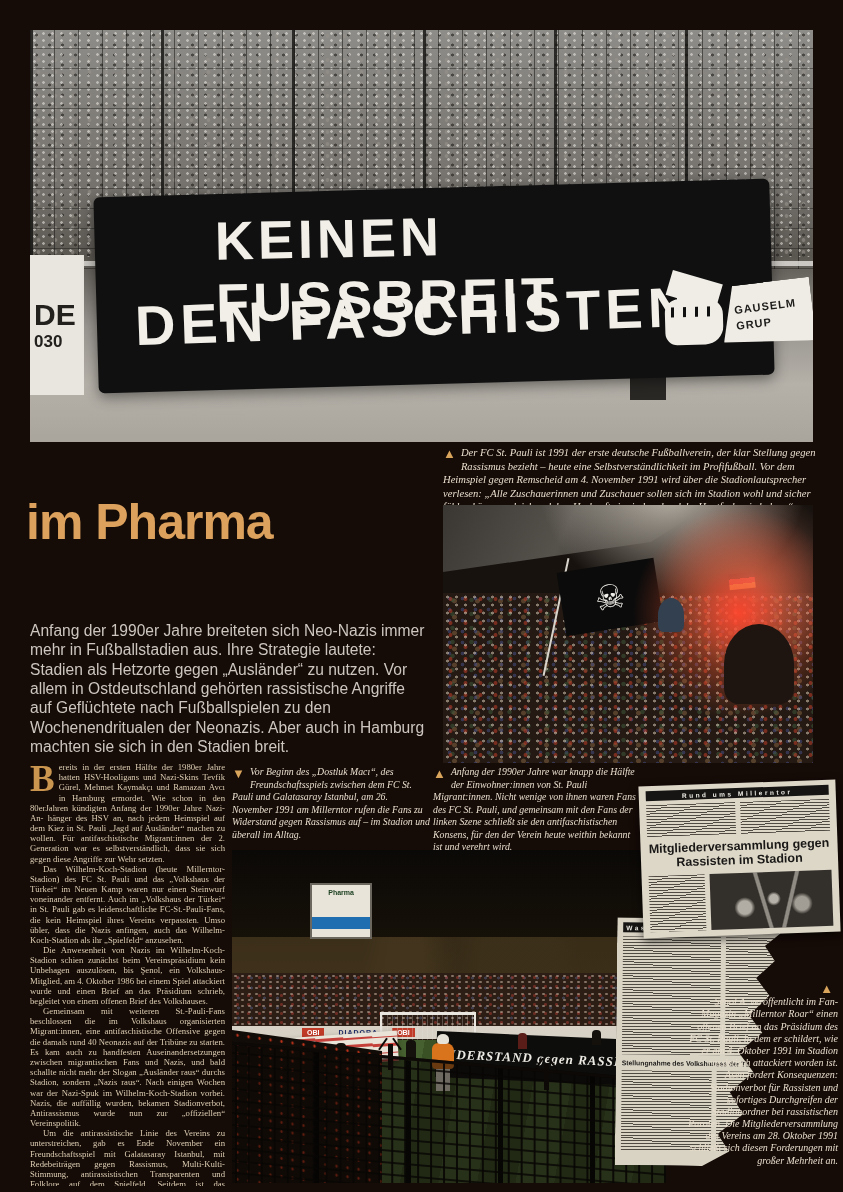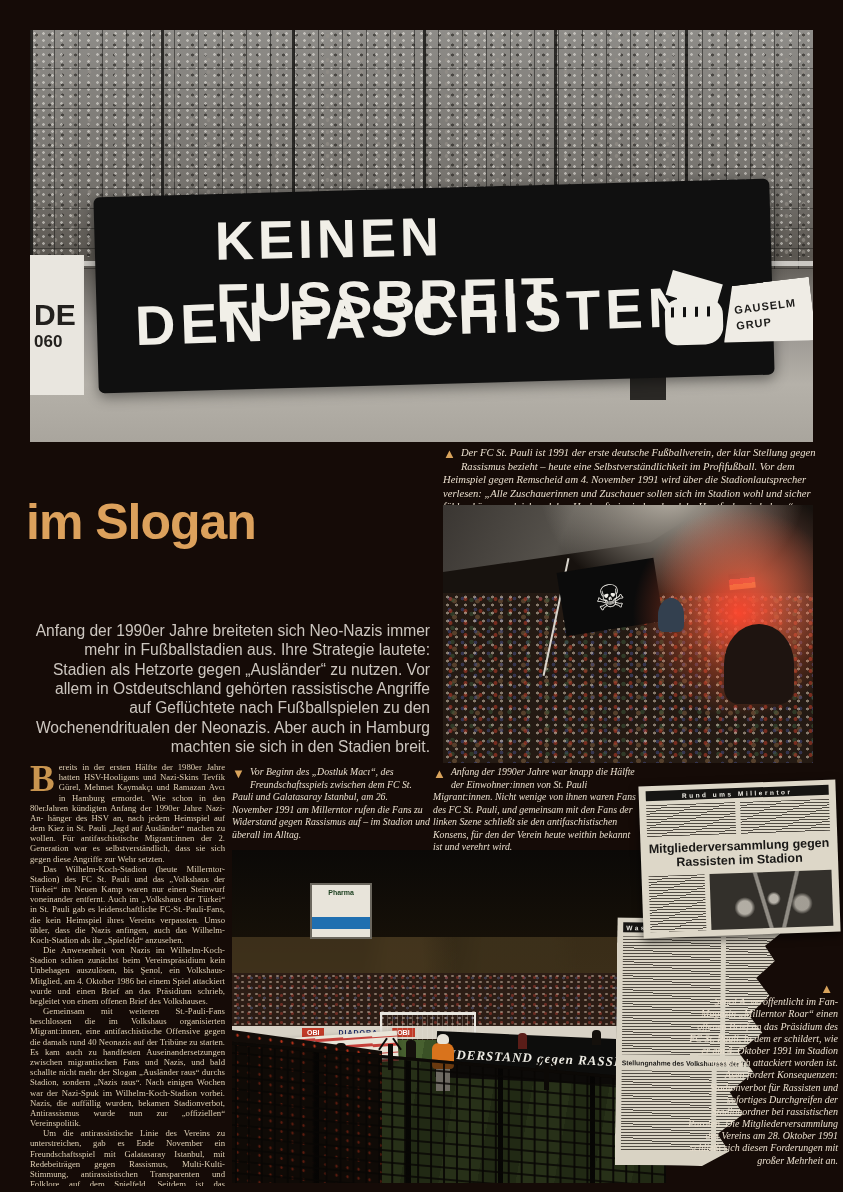--- a/index.html
+++ b/index.html
@@ -47,21 +47,21 @@
   .tri-float{float:left;margin-top:1px;}
   .cap-top{left:443px;top:446px;width:392px;font-size:10.6px;}
   .cap-mid{left:232px;top:766px;width:198px;font-size:9.8px;}
   .cap-right{left:433px;top:766px;width:208px;font-size:9.8px;}
   .cap-senol{left:688px;top:982px;width:150px;font-size:10px;text-align:right;line-height:1.22;z-index:9;}
 
   
   .title{position:absolute;left:26px;top:498px;font-family:"Liberation Sans",sans-serif;
     font-weight:bold;font-size:50px;line-height:.97;color:#dca15c;letter-spacing:-1px;}
   .intro{position:absolute;left:30px;top:621px;width:400px;font-family:"Liberation Sans",sans-serif;
-    font-size:15.6px;line-height:1.24;color:#ccc6bf;text-align:right;}
+    font-size:15.6px;line-height:1.24;color:#ccc6bf;}
 
   
   .photo-mid{position:absolute;left:443px;top:505px;width:370px;height:258px;overflow:hidden;background:#17120e;}
   .pm-beam{position:absolute;inset:0;background:radial-gradient(ellipse 60% 75% at 62% -8%,rgba(225,218,205,.85),rgba(225,218,205,0) 60%);}
   .pm-crowd{position:absolute;inset:34% 0 0 0;
     background-color:#241a13;
     background-image:radial-gradient(circle,rgba(235,220,200,.5) 1.2px,transparent 1.8px),
       radial-gradient(circle,rgba(190,60,40,.55) 1.6px,transparent 2.3px),
       radial-gradient(circle,rgba(60,90,60,.5) 1.8px,transparent 2.6px),
       radial-gradient(circle,rgba(70,80,140,.5) 1.5px,transparent 2.2px),
@@ -169,21 +169,21 @@
 <body>
 
 <div class="page">
 
   <div class="photo-top">
     <div class="pt-crowd"></div>
     <div class="pt-fence"></div>
     <div class="pt-rail"></div>
     <div class="pt-adboard-left">
       <span class="l1">DE</span>
-      <span class="l2">060</span>
+      <span class="l2">030</span>
     </div>
     <div class="pt-figure" style="left:96px;top:210px;width:34px;height:120px;"></div>
     <div class="pt-figure" style="left:600px;top:230px;width:36px;height:140px;"></div>
     <div class="pt-banner">
       <div class="b1">KEINEN FUSSBREIT</div>
       <div class="b2">DEN FASCHISTEN</div>
       <div class="fist">
         <div class="cuff"></div>
           <div class="hand"></div>
           <div class="knuckle"></div>
@@ -194,21 +194,21 @@
       <span>GRUP</span>
     </div>
   </div>
 
   <div class="cap cap-top">
     <span class="tri tri-float">▲</span>
     <span>Der FC St. Pauli ist 1991 der erste deutsche Fußballverein, der klar Stellung gegen Rassismus bezieht – heute eine Selbstverständlichkeit im Profifußball. Vor dem Heimspiel gegen Remscheid am 4. November 1991 wird über die Stadionlautsprecher verlesen: „Alle Zuschauerinnen und Zuschauer sollen sich im Stadion wohl und sicher fühlen können, gleich welcher Herkunft sie sind und welche Hautfarbe sie haben.“</span>
   </div>
 
   <div class="title">
-    <div>im Slogan</div>
+    <div>im Pharma</div>
   </div>
 
   <div class="intro">Anfang der 1990er Jahre breiteten sich Neo-Nazis immer mehr in Fußballstadien aus. Ihre Strategie lautete: Stadien als Hetzorte gegen „Ausländer“ zu nutzen. Vor allem in Ostdeutschland gehörten rassistische Angriffe auf Geflüchtete nach Fußballspielen zu den Wochenendritualen der Neonazis. Aber auch in Hamburg machten sie sich in den Stadien breit.</div>
 
   <div class="photo-mid">
     <div class="pm-roof"></div>
     <div class="pm-beam"></div>
     <div class="pm-crowd"></div>
     <div class="pm-flagpole"></div>
     <div class="pm-flag-skull">

